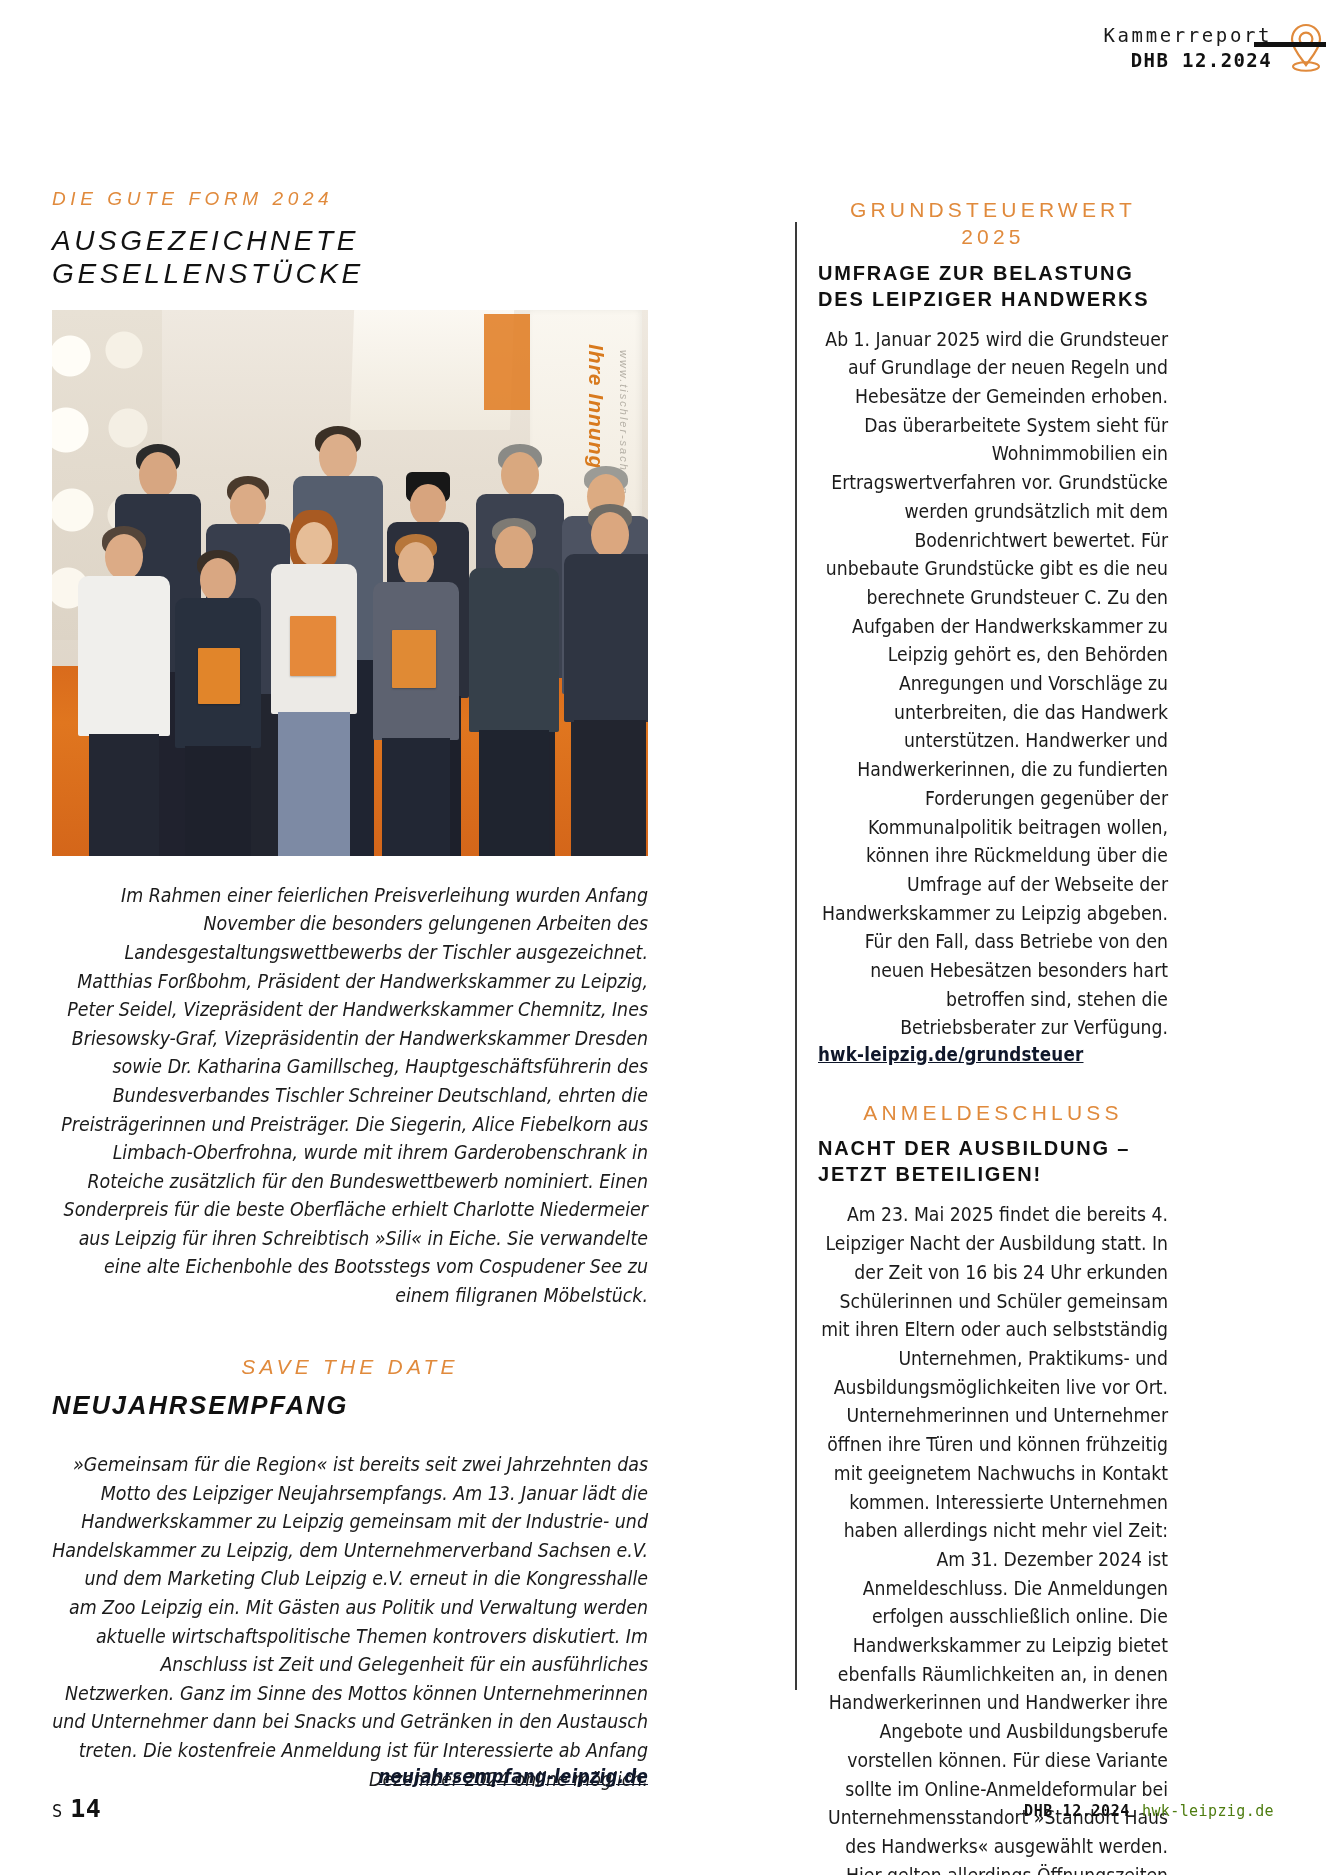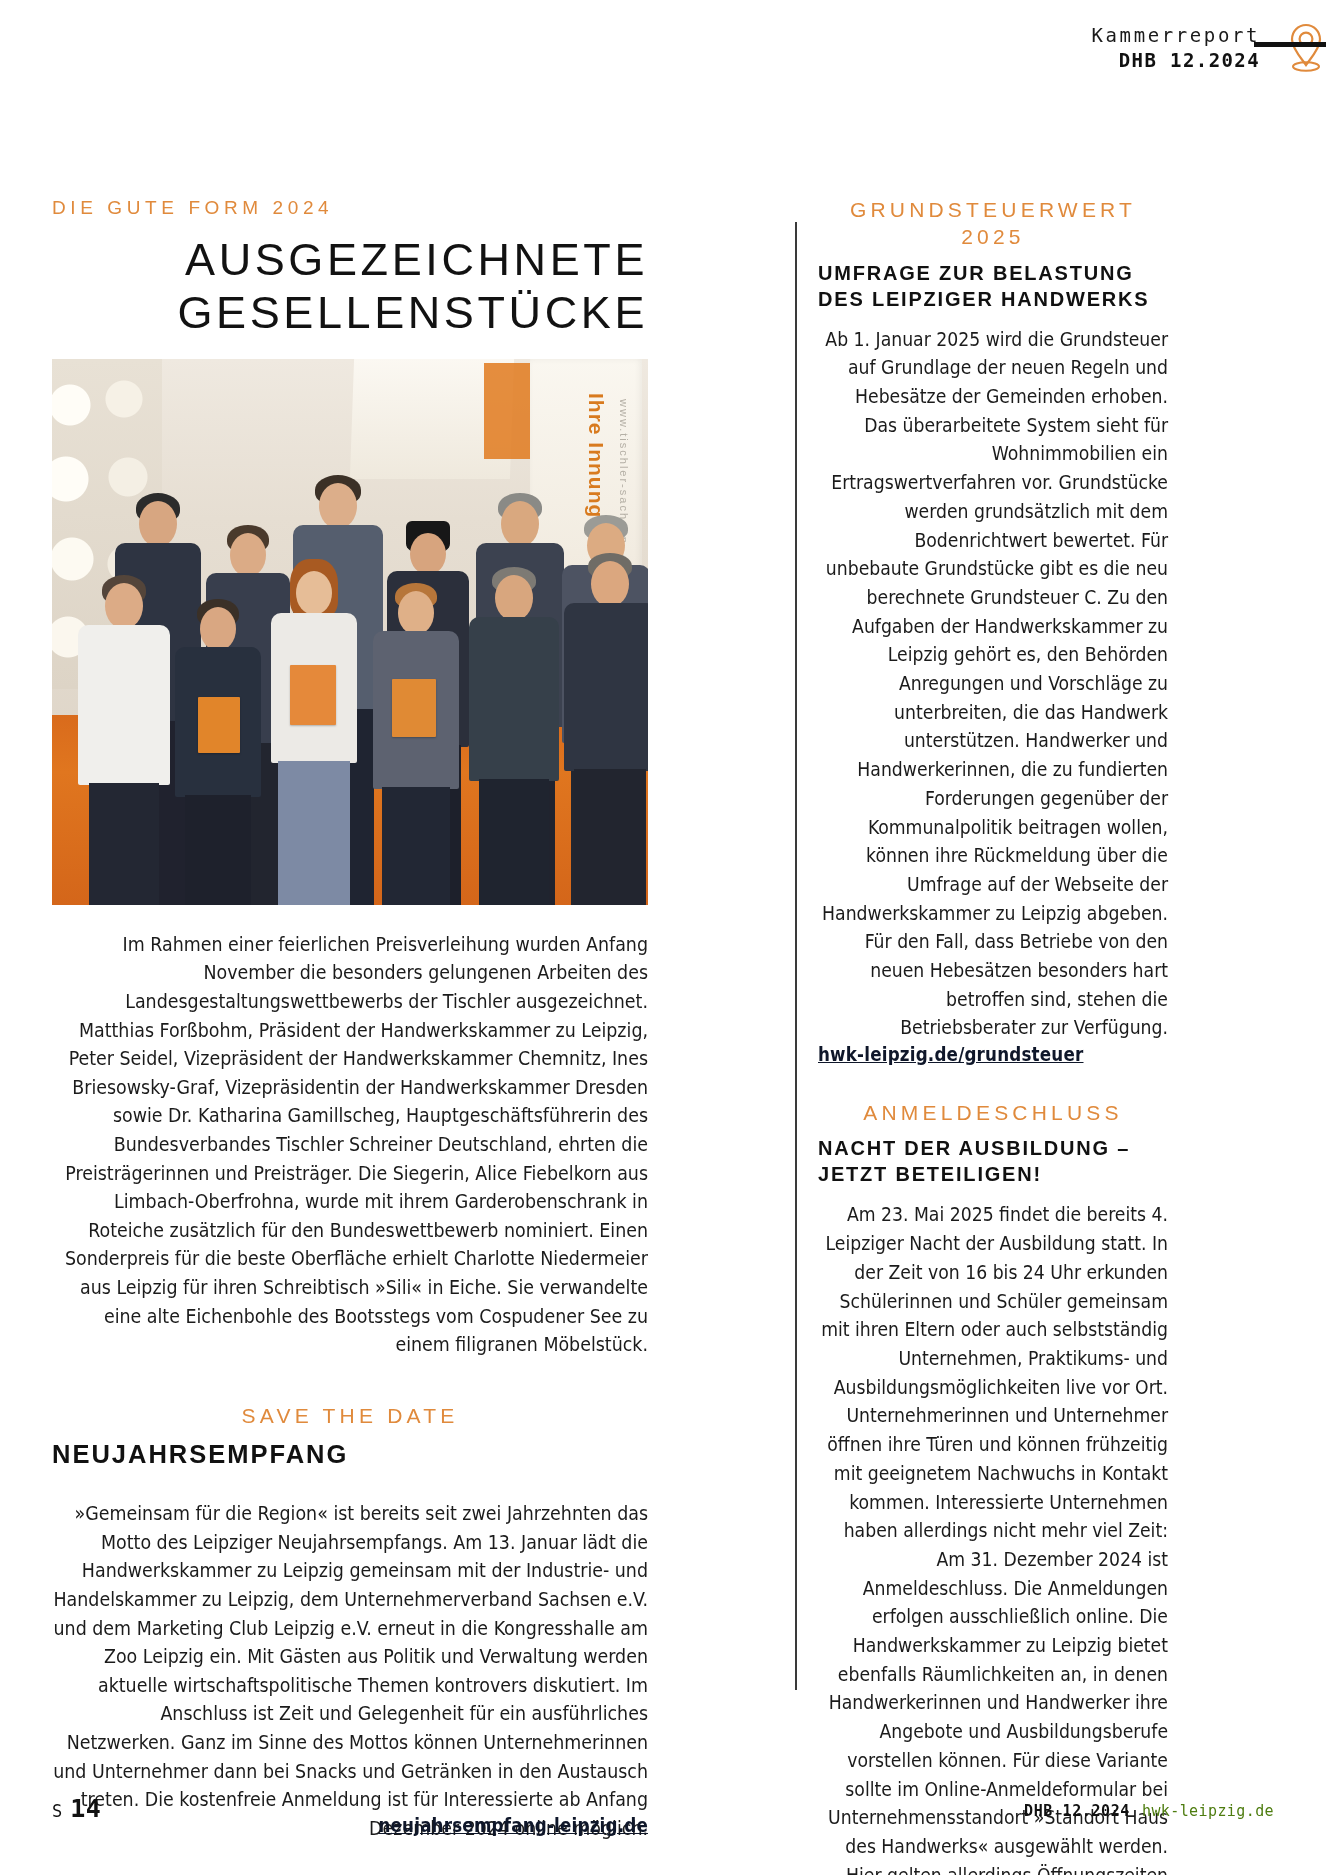--- a/index.html
+++ b/index.html
@@ -22,21 +22,21 @@
     overflow: hidden;
   }
 
   
   .masthead {
     position: absolute;
     top: 22px;
     right: 0px;
     display: flex;
     align-items: center;
-    gap: 16px;
+    gap: 4px;
   }
   .masthead-text {
     text-align: right;
     padding-right: 6px;
   }
   .masthead-title {
     font-family: "DejaVu Sans Mono", monospace;
     font-size: 19px;
     letter-spacing: 2.6px;
     color: #1a1a1a;
@@ -64,22 +64,23 @@
     right: 0px;
     width: 72px;
     height: 5px;
     background: #111111;
   }
 
   
   .col-left {
     position: absolute;
     left: 52px;
-    top: 196px;
+    top: 187px;
     width: 596px;
+    font-style: italic;
   }
   .col-right {
     position: absolute;
     left: 818px;
     top: 196px;
     width: 350px;
   }
   .divider {
     position: absolute;
     left: 795px;
@@ -102,27 +103,26 @@
   }
   .kicker.small {
     font-size: 21px;
     letter-spacing: 4.2px;
     margin-bottom: 9px;
     text-align: center;
   }
   .headline {
     font-family: "Liberation Sans", sans-serif;
     font-weight: 400;
-    font-size: 45px;
+    font-size: 28px;
     letter-spacing: 3.6px;
     line-height: 1.18;
     color: #121212;
     margin: 0 0 20px 0;
     text-transform: uppercase;
-    text-align: right;
   }
   .subhead {
     font-family: "Liberation Sans", sans-serif;
     font-weight: bold;
     font-size: 20px;
     letter-spacing: 1.8px;
     line-height: 1.30;
     color: #111111;
     text-transform: uppercase;
     margin: 0 0 14px 0;

